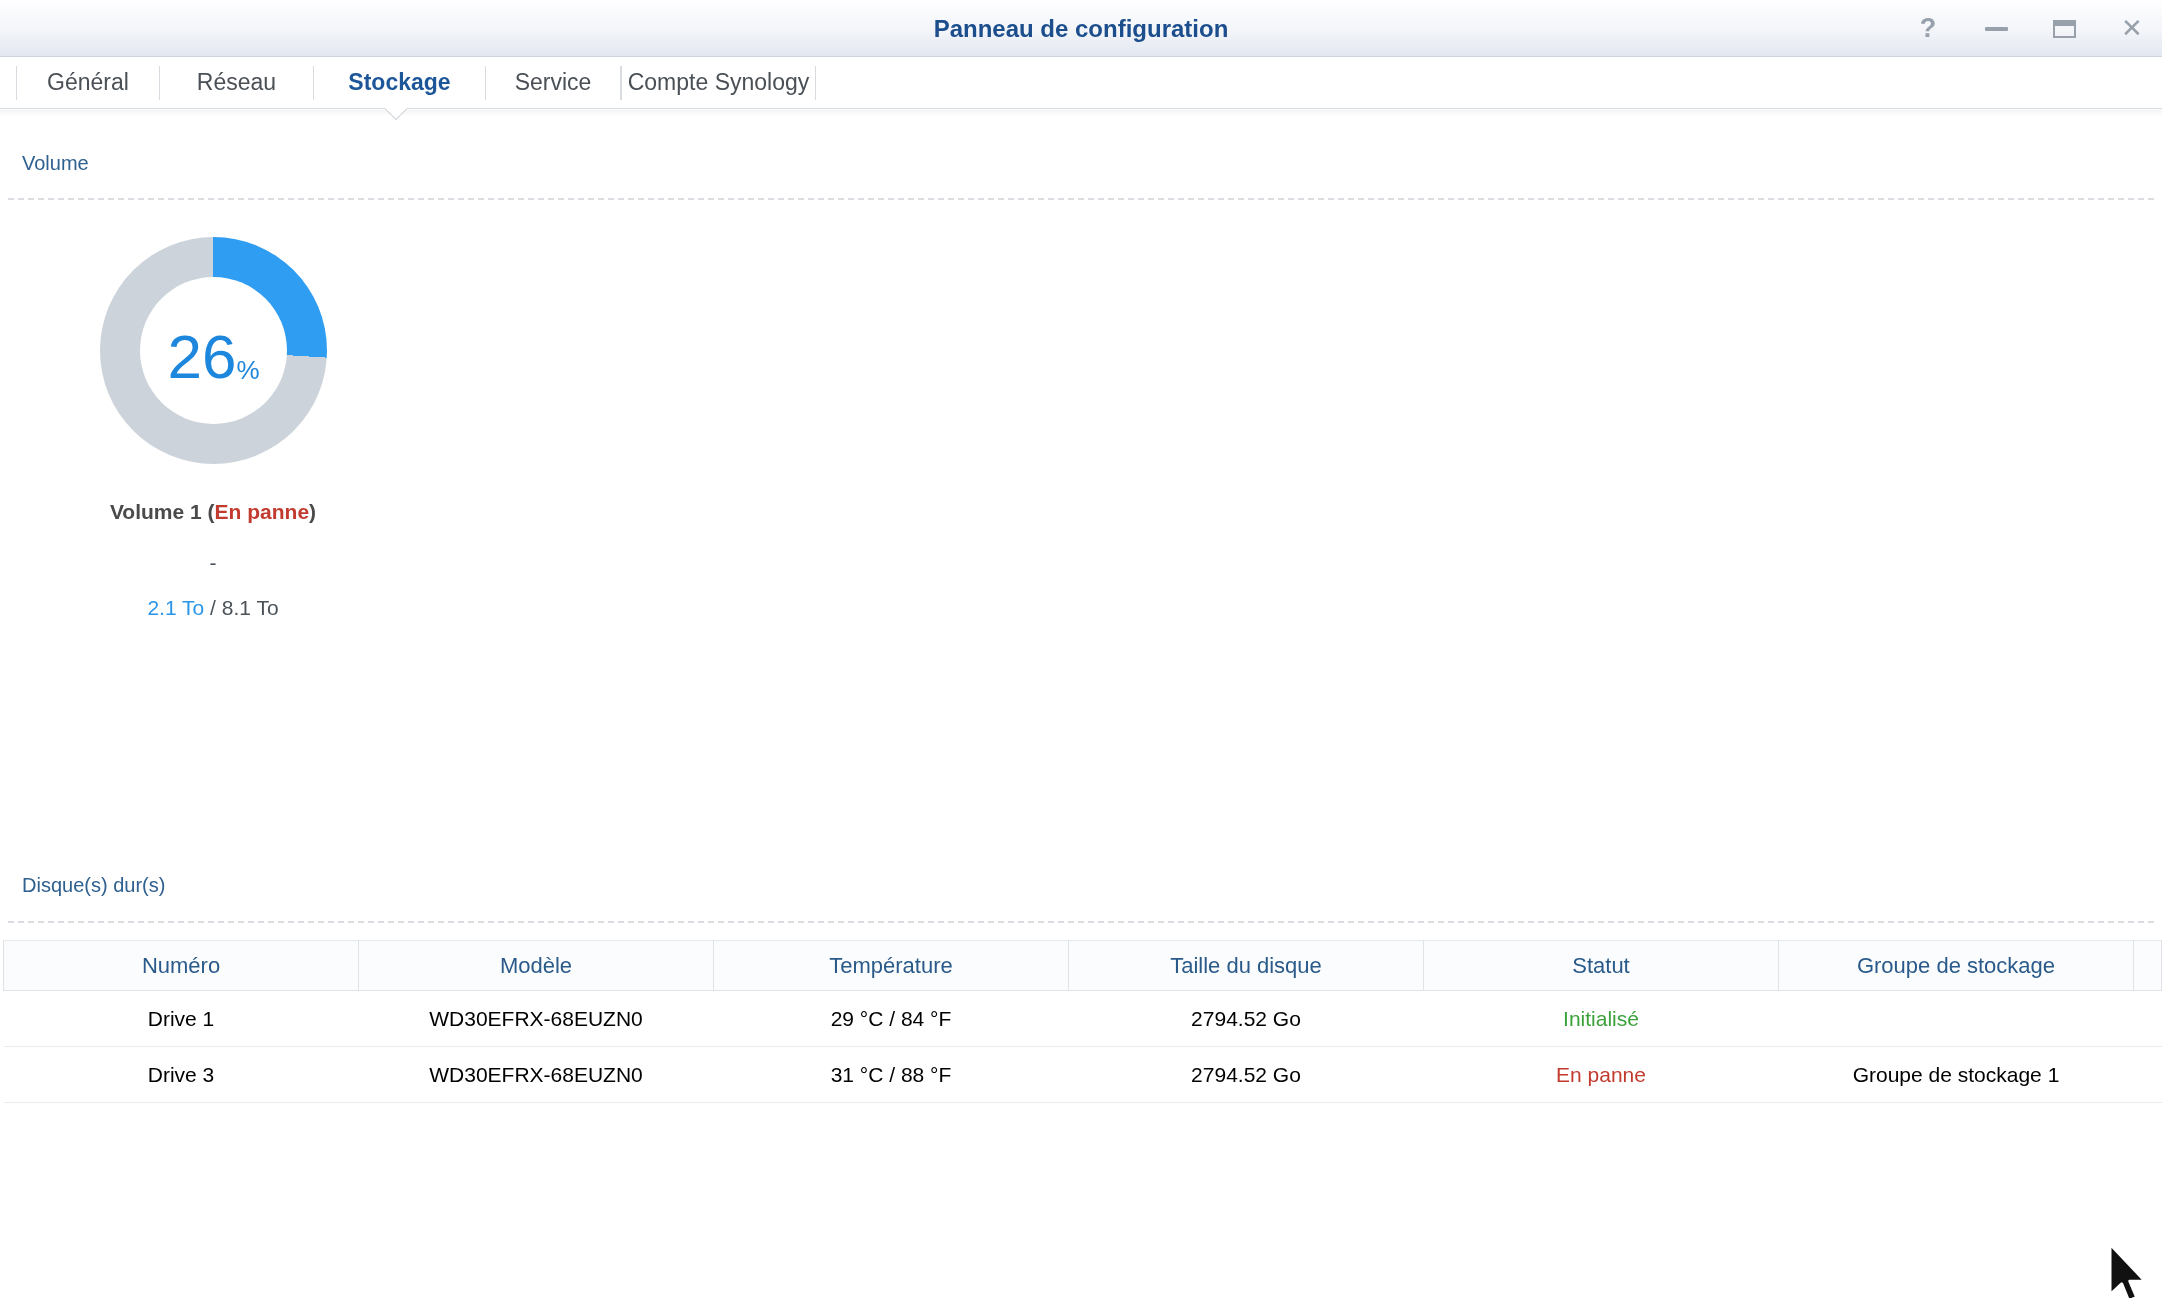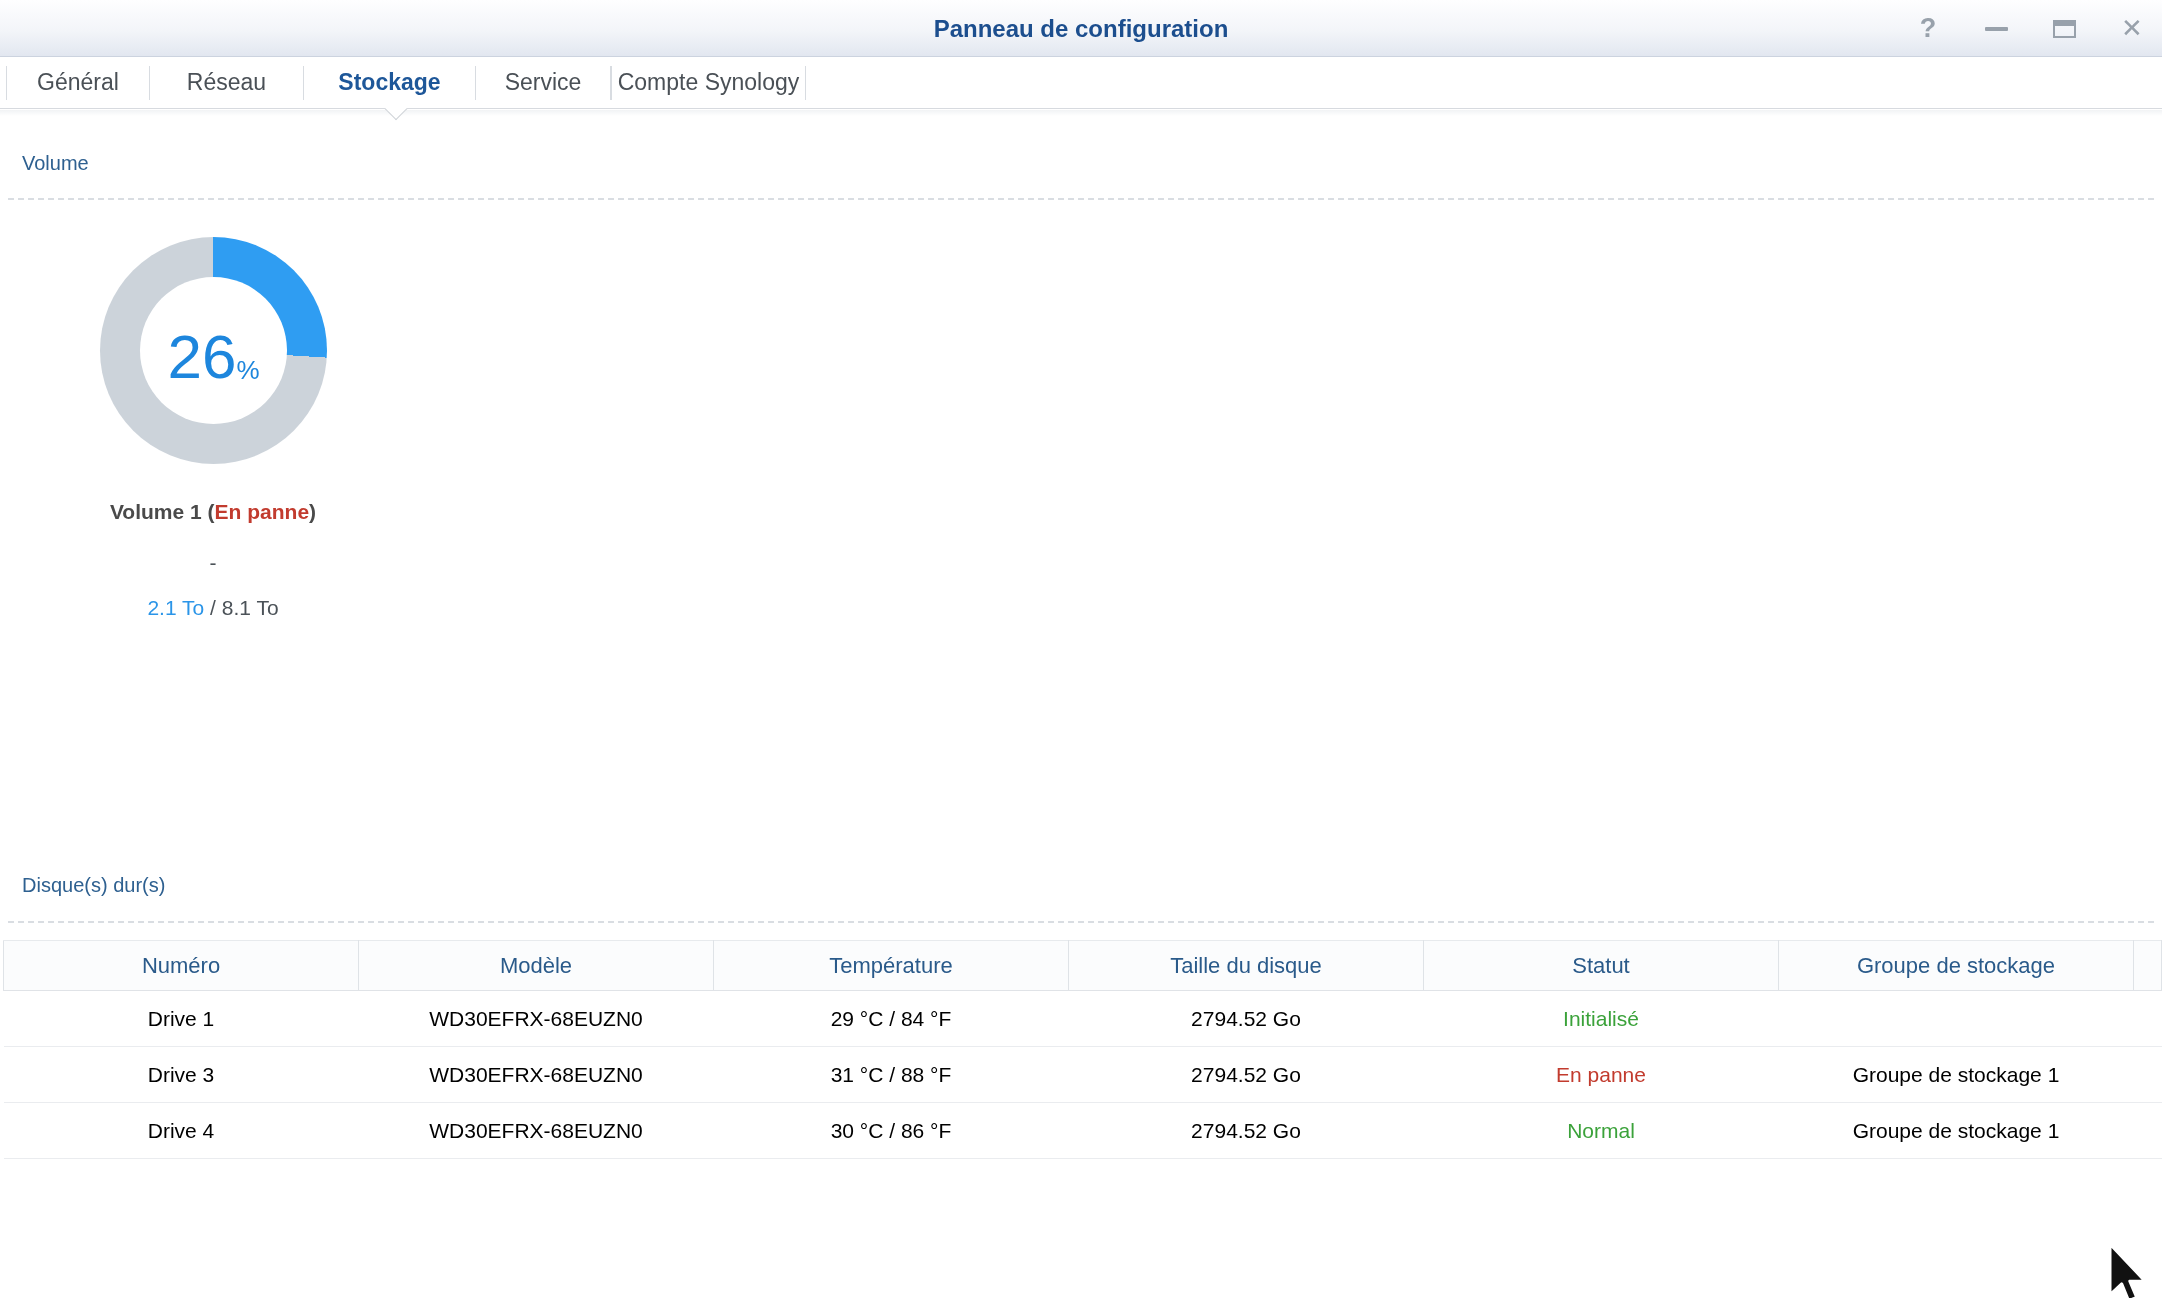--- a/index.html
+++ b/index.html
@@ -35,21 +35,21 @@
   
   .tabbar {
     position:absolute; top:57px; left:0; right:0; height:52px;
     background:#ffffff;
     border-bottom:1px solid #d7dadf;
   }
   .tabbar::after {
     content:''; position:absolute; left:0; right:0; top:53px; height:6px;
     background: linear-gradient(#f1f3f5, rgba(255,255,255,0));
   }
-  .tabs { display:flex; height:100%; margin-left:6px; align-items:stretch; }
+  .tabs { display:flex; height:100%; margin-left:16px; align-items:stretch; }
   .tab-sep { width:1px; height:34px; background:#d8dce1; align-self:center; }
   .tab {
     display:flex; align-items:center; justify-content:center;
     font-size:23px; color:#4a5056; cursor:pointer;
   }
   .tab.active { color:#1e5799; font-weight:bold; }
   .t0{width:142px}.t1{width:153px}.t2{width:171px}.t3{width:134px}.t4{width:240px}.t5{width:193px}
   .tab-notch {
     position:absolute; top:44px; left:388px; width:16px; height:16px;
     background:#ffffff; transform:rotate(45deg);
@@ -206,27 +206,18 @@
     </tr>
     <tr>
       <td>Drive 3</td>
       <td>WD30EFRX-68EUZN0</td>
       <td>31 °C / 88 °F</td>
       <td>2794.52 Go</td>
       <td style="color: rgb(194, 59, 46);">En panne</td>
       <td>Groupe de stockage 1</td>
       <td></td>
     </tr>
-    <tr>
-      <td>Drive 4</td>
-      <td>WD30EFRX-68EUZN0</td>
-      <td>30 °C / 86 °F</td>
-      <td>2794.52 Go</td>
-      <td style="color: rgb(59, 162, 58);">Normal</td>
-      <td>Groupe de stockage 1</td>
-      <td></td>
-    </tr>
   </tbody>
 </table>
 
 <svg class="cursor" viewBox="0 0 12 20">
   <polygon points="0,0 0,16.9 3.9,13.3 6.2,18.9 8.9,17.8 6.6,12.4 11.7,12.4" fill="#111111" stroke="#ffffff" stroke-width="1" stroke-linejoin="round"></polygon>
 </svg>
 
 </body></html>

